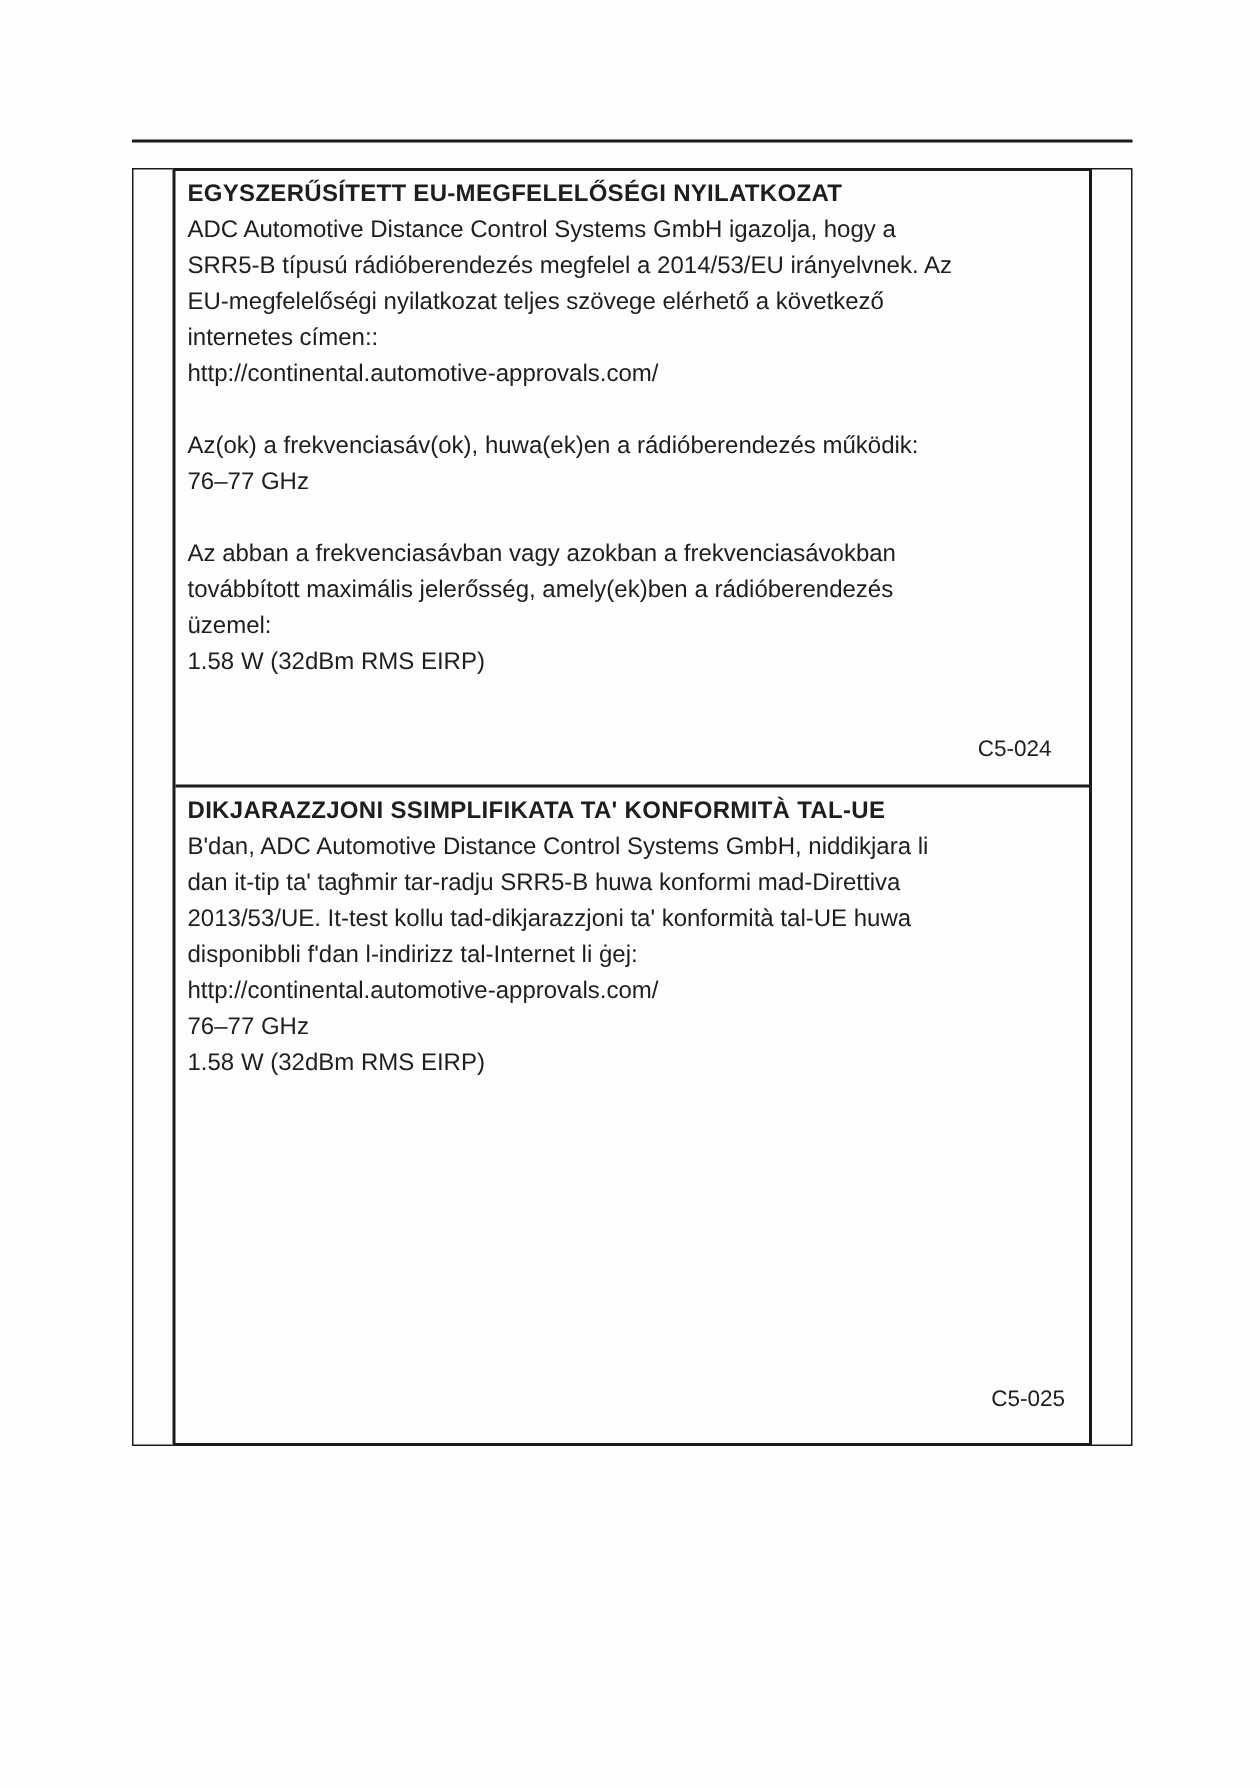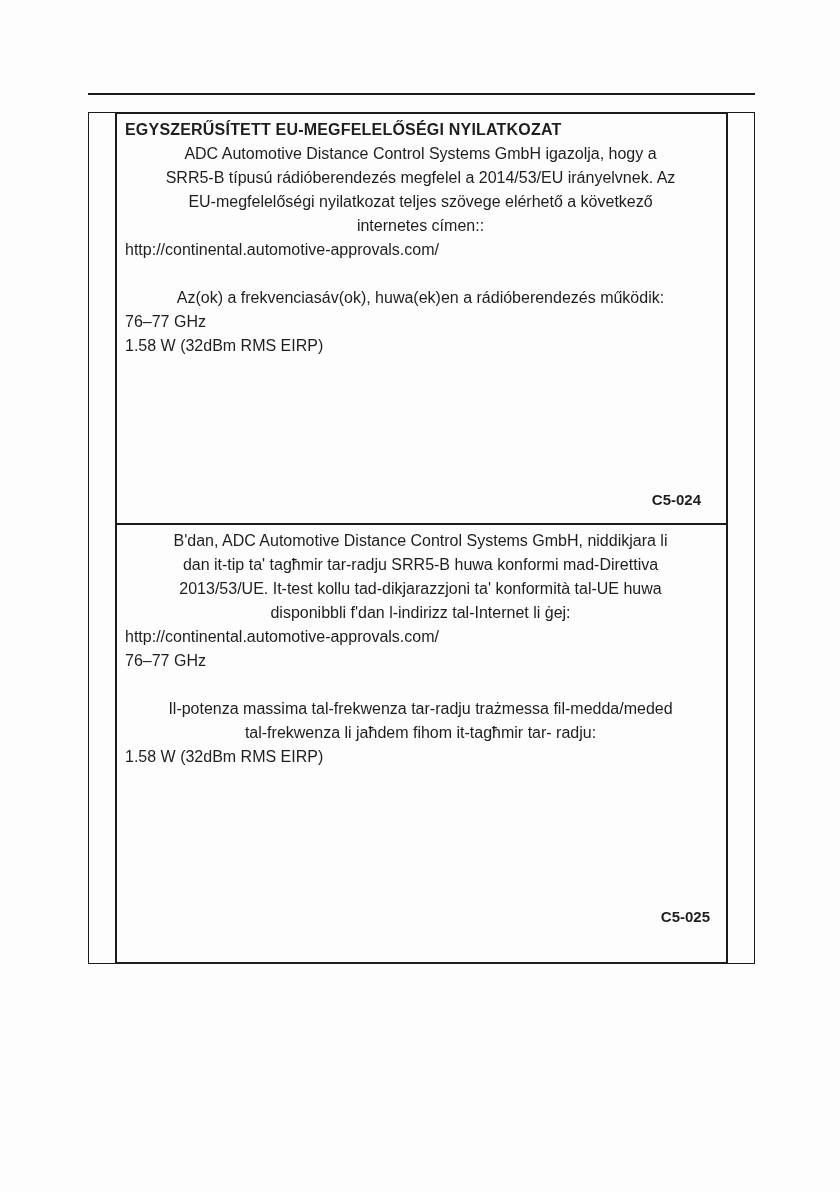--- a/index.html
+++ b/index.html
@@ -69,38 +69,36 @@
     font-size: 16px;
     font-weight: bold;
     line-height: 24px;
     letter-spacing: 0.2px;
   }
   .decl p {
     margin: 0;
   }
   .pre {
     white-space: pre-line;
-    text-align: center;
   }
   .gap-above {
     margin-top: 24px !important;
   }
   .code {
     position: absolute;
     font-size: 15px;
     line-height: 18px;
-    font-weight: bold;
   }
   .code-1 {
     right: 25px;
     bottom: 14px;
   }
   .code-2 {
     right: 16px;
-    bottom: 36px;
+    bottom: 20px;
   }
 </style>
 </head>
 <body>
 
 <div class="page">
 
   <div class="top-rule"></div>
 
   <div class="outer-frame"></div>
@@ -109,32 +107,34 @@
 
     <section class="decl decl-1">
       <h2>EGYSZERŰSÍTETT EU-MEGFELELŐSÉGI NYILATKOZAT</h2>
       <p class="pre">ADC Automotive Distance Control Systems GmbH igazolja, hogy a
 SRR5-B típusú rádióberendezés megfelel a 2014/53/EU irányelvnek. Az
 EU-megfelelőségi nyilatkozat teljes szövege elérhető a következő
 internetes címen::</p>
       <p>http://continental.automotive-approvals.com/</p>
       <p class="pre gap-above">Az(ok) a frekvenciasáv(ok), huwa(ek)en a rádióberendezés működik:</p>
       <p>76–77 GHz</p>
+      <p class="pre gap-above">Az abban a frekvenciasávban vagy azokban a frekvenciasávokban
+továbbított maximális jelerősség, amely(ek)ben a rádióberendezés
+üzemel:</p>
       <p>1.58 W (32dBm RMS EIRP)</p>
       <div class="code code-1">C5-024</div>
     </section>
 
     <section class="decl decl-2">
+      <h2>DIKJARAZZJONI SSIMPLIFIKATA TA' KONFORMITÀ TAL-UE</h2>
       <p class="pre">B'dan, ADC Automotive Distance Control Systems GmbH, niddikjara li
 dan it-tip ta' tagħmir tar-radju SRR5-B huwa konformi mad-Direttiva
 2013/53/UE. It-test kollu tad-dikjarazzjoni ta' konformità tal-UE huwa
 disponibbli f'dan l-indirizz tal-Internet li ġej:</p>
       <p>http://continental.automotive-approvals.com/</p>
       <p>76–77 GHz</p>
-      <p class="pre gap-above">Il-potenza massima tal-frekwenza tar-radju trażmessa fil-medda/meded
-tal-frekwenza li jaħdem fihom it-tagħmir tar- radju:</p>
       <p>1.58 W (32dBm RMS EIRP)</p>
       <div class="code code-2">C5-025</div>
     </section>
 
   </div>
 
 </div>
 
 </body></html>

